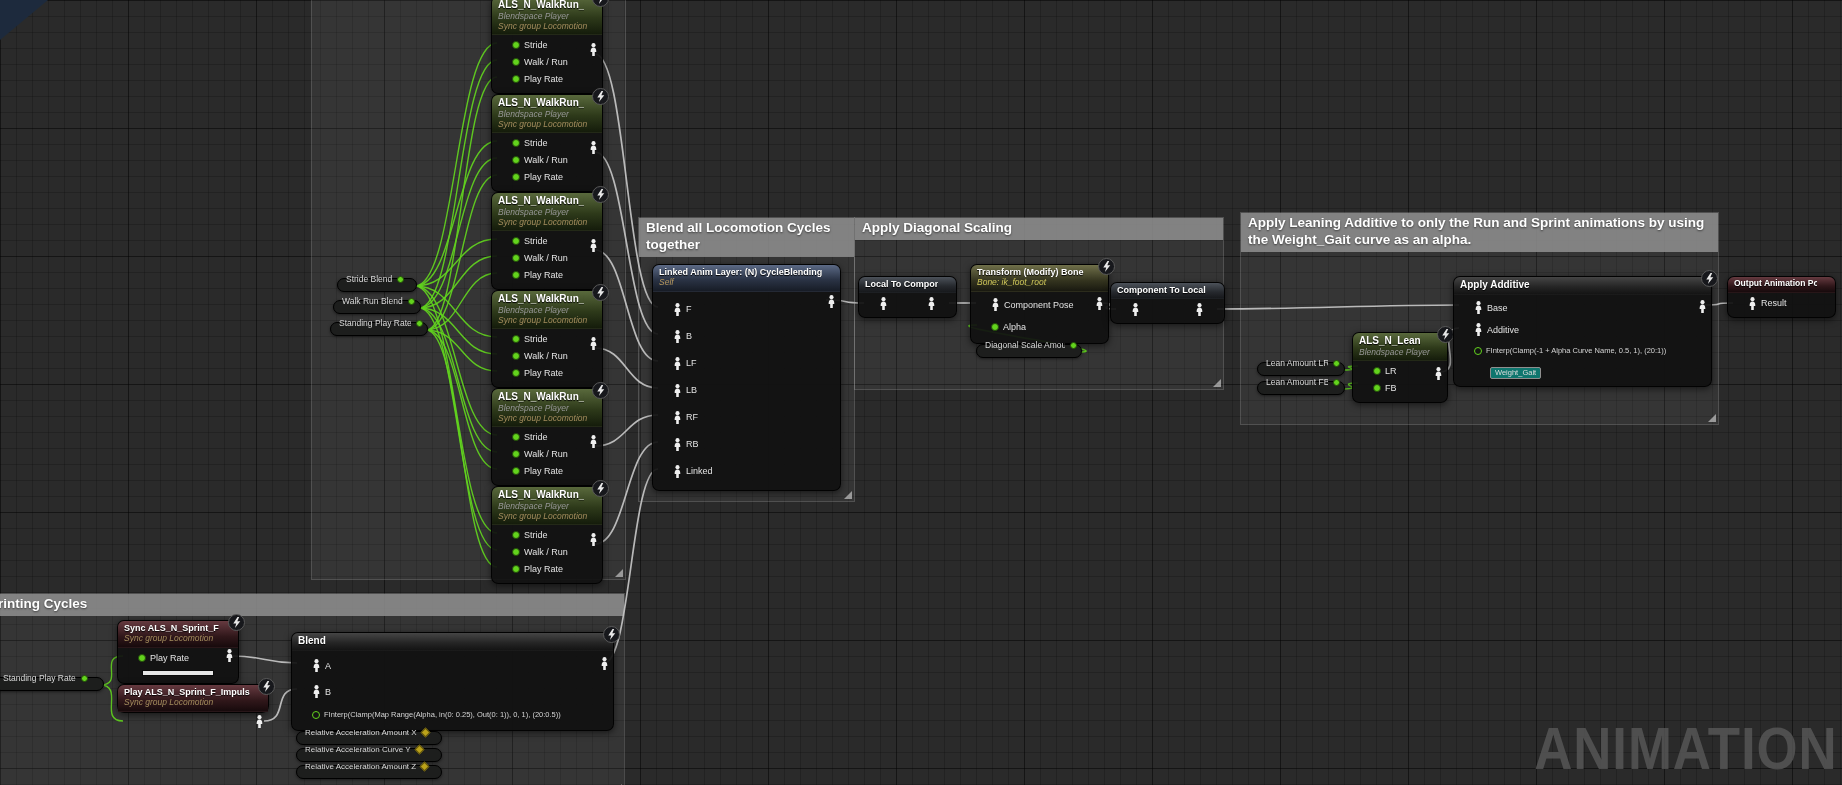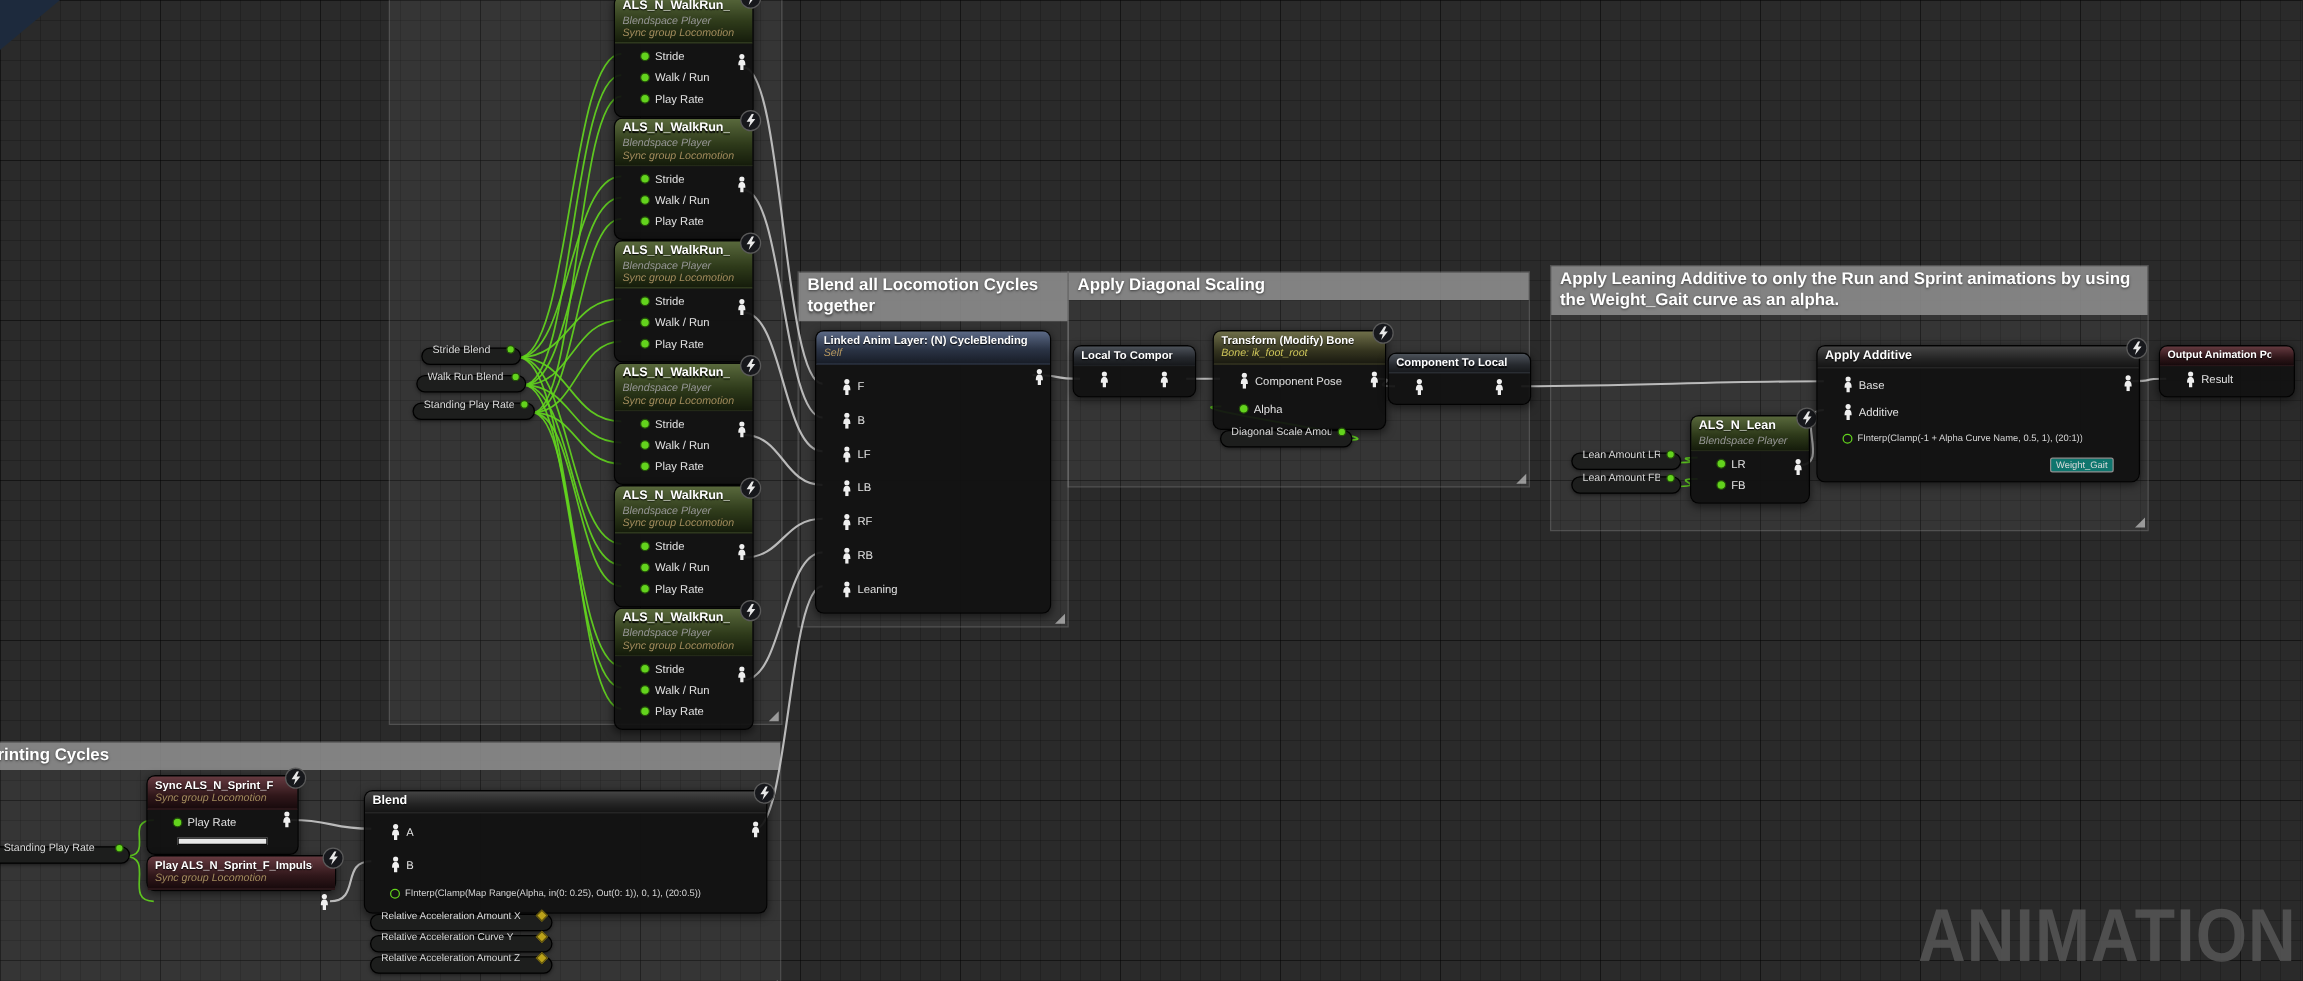--- a/index.html
+++ b/index.html
@@ -34,21 +34,21 @@
   .hdr-gray{background:linear-gradient(180deg,#4c525a 0%,#26292e 60%,#17191c 100%);}
   .hdr-bone{background:linear-gradient(180deg,#70704a 0%,#34341f 60%,#191910 100%);}
   .hdr-red{background:linear-gradient(180deg,#663a40 0%,#30171a 60%,#170a0c 100%);}
   .hdr-plain{background:linear-gradient(180deg,#454545 0%,#242424 60%,#141414 100%);}
   .node-title{font-size:10px;font-weight:bold;color:#fff;white-space:nowrap;
     overflow:hidden;text-shadow:0 1px 1px #000;line-height:1.15;}
   .node-sub{font-size:8.5px;font-style:italic;color:#979797;line-height:1.2;white-space:nowrap;}
   .node-sub.sync{color:#a38c5d;}
   .node-sub.self{color:#b5975f;}
   .node-sub.bone{color:#cfc65a;}
-  .node-body{position:relative;padding:2px 20px 5px;text-align:right;}
+  .node-body{position:relative;padding:2px 20px 5px;}
   .pin-row{display:flex;align-items:center;gap:4px;height:17px;
     font-size:9px;color:#e2e2e2;white-space:nowrap;}
   .pin-row.tall{height:27px;}
   .pin-row.mid{height:22px;}
   .pin-row.wide{height:26px;}
   .pin-row.tiny{height:20px;font-size:7.5px;color:#d5d5d5;}
   .pin-label{overflow:hidden;}
   .pin-dot{width:8px;height:8px;border-radius:50%;background:#63d31d;
     border:1px solid #234d0a;flex:none;box-sizing:border-box;}
   .pin-dot.hollow{background:transparent;border:1.5px solid #63d31d;}
@@ -63,21 +63,21 @@
     display:flex;align-items:center;justify-content:center;}
   .bolt{display:inline-flex;width:9px;height:11px;}
   .bolt svg{width:9px;height:11px;fill:#e8e8e8;}
   .value-tag{display:inline-block;margin:1px 0 2px 16px;border:1px solid #8f8f8f;
     background:#0f766e;color:#dcdcdc;font-size:7.5px;padding:0px 4px 1px;border-radius:2px;}
   .playbar{height:9px;background:linear-gradient(90deg,#e6e6e6 0 17%,#4a4a4a 17% 19.5%,#e6e6e6 19.5% 100%);
     margin:3px 4px 2px;border:1px solid #0a0a0a;}
   .playbar.thin{height:4px;background:#e6e6e6;}
   
   .capsule{position:absolute;height:14px;background:#1d1e1d;border:1px solid #000;
-    border-radius:9px;display:flex;align-items:center;justify-content:space-between;
+    border-radius:9px;display:flex;align-items:center;justify-content:flex-start;
     padding:0 4px 12px 8px;box-shadow:0 1px 3px rgba(0,0,0,0.5);z-index:10;box-sizing:border-box;}
   .cap-label{font-size:8.5px;color:#d9d9d9;white-space:nowrap;overflow:hidden;}
   
   #wires{position:absolute;left:0;top:0;z-index:5;pointer-events:none;}
   
   .watermark{position:absolute;right:4px;bottom:2px;z-index:20;
     font-size:60px;font-weight:bold;color:#5a5a5a;opacity:0.78;
     letter-spacing:1px;transform:scaleX(0.88);transform-origin:100% 100%;
     pointer-events:none;}
 </style>
@@ -430,21 +430,21 @@
           </span>
           <span class="pin-label">RB</span>
         </div>
       <div class="pin-row tall">
           <span class="person">
             <svg viewBox="0 0 8 12">
               <circle cx="4" cy="2" r="1.9"></circle>
               <path d="M4 4.2 C1.8 4.2 1.4 6.2 1.4 8.4 L2.8 8.4 L2.8 12 L5.2 12 L5.2 8.4 L6.6 8.4 C6.6 6.2 6.2 4.2 4 4.2 Z"></path>
             </svg>
           </span>
-          <span class="pin-label">Leaning</span>
+          <span class="pin-label">Linked</span>
         </div>
     </div>
     <span class="pose-out person" style="top:30px">
         <svg viewBox="0 0 8 12">
           <circle cx="4" cy="2" r="1.9"></circle>
           <path d="M4 4.2 C1.8 4.2 1.4 6.2 1.4 8.4 L2.8 8.4 L2.8 12 L5.2 12 L5.2 8.4 L6.6 8.4 C6.6 6.2 6.2 4.2 4 4.2 Z"></path>
         </svg>
       </span>
   </div>
 

